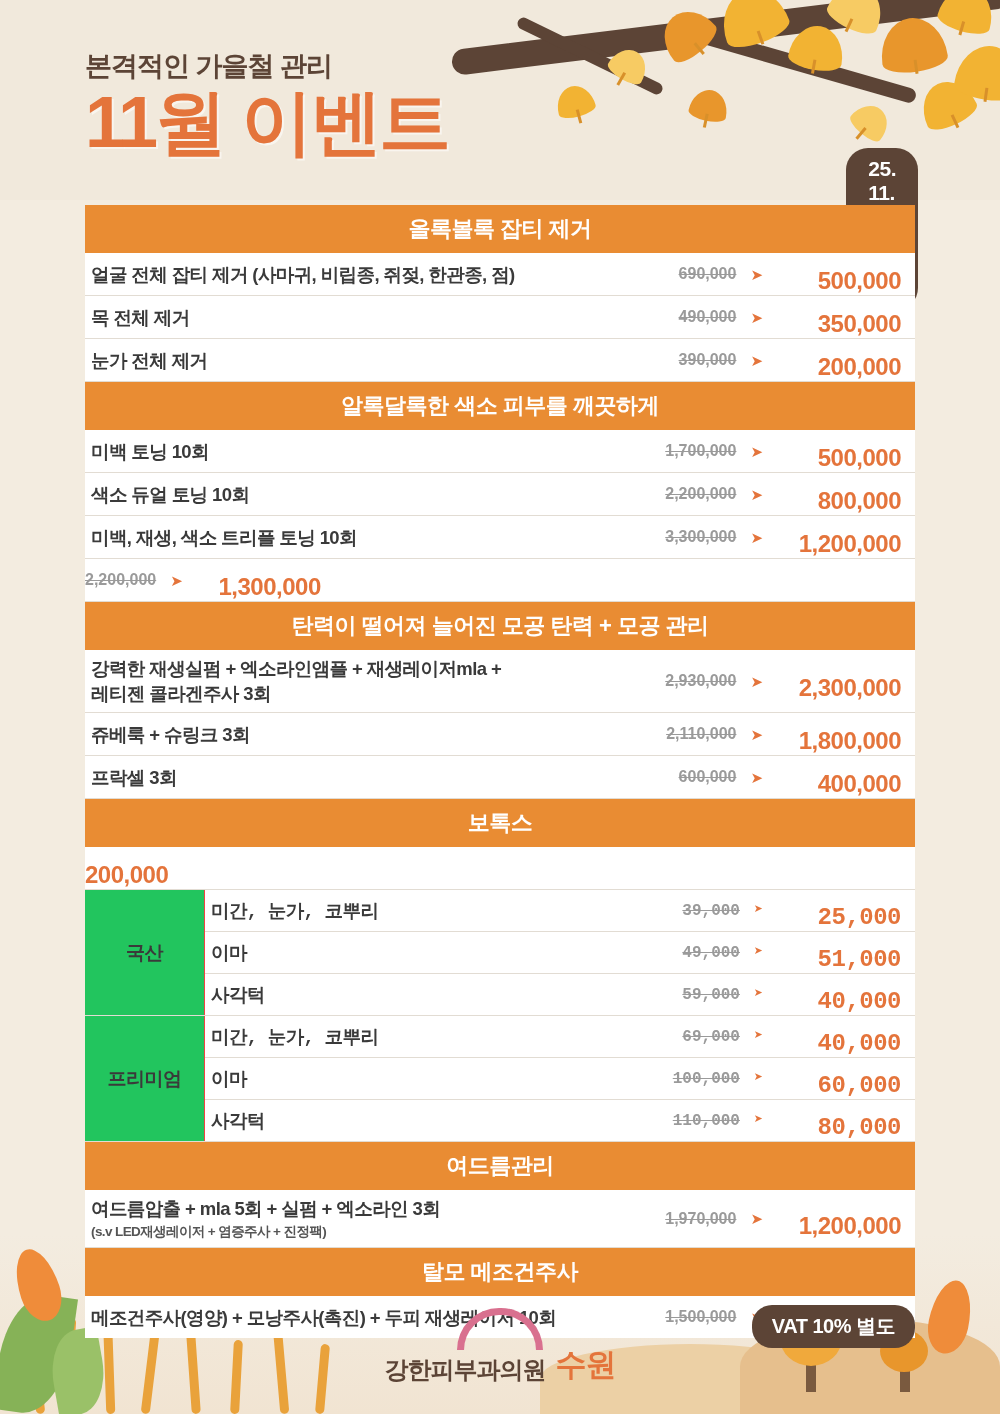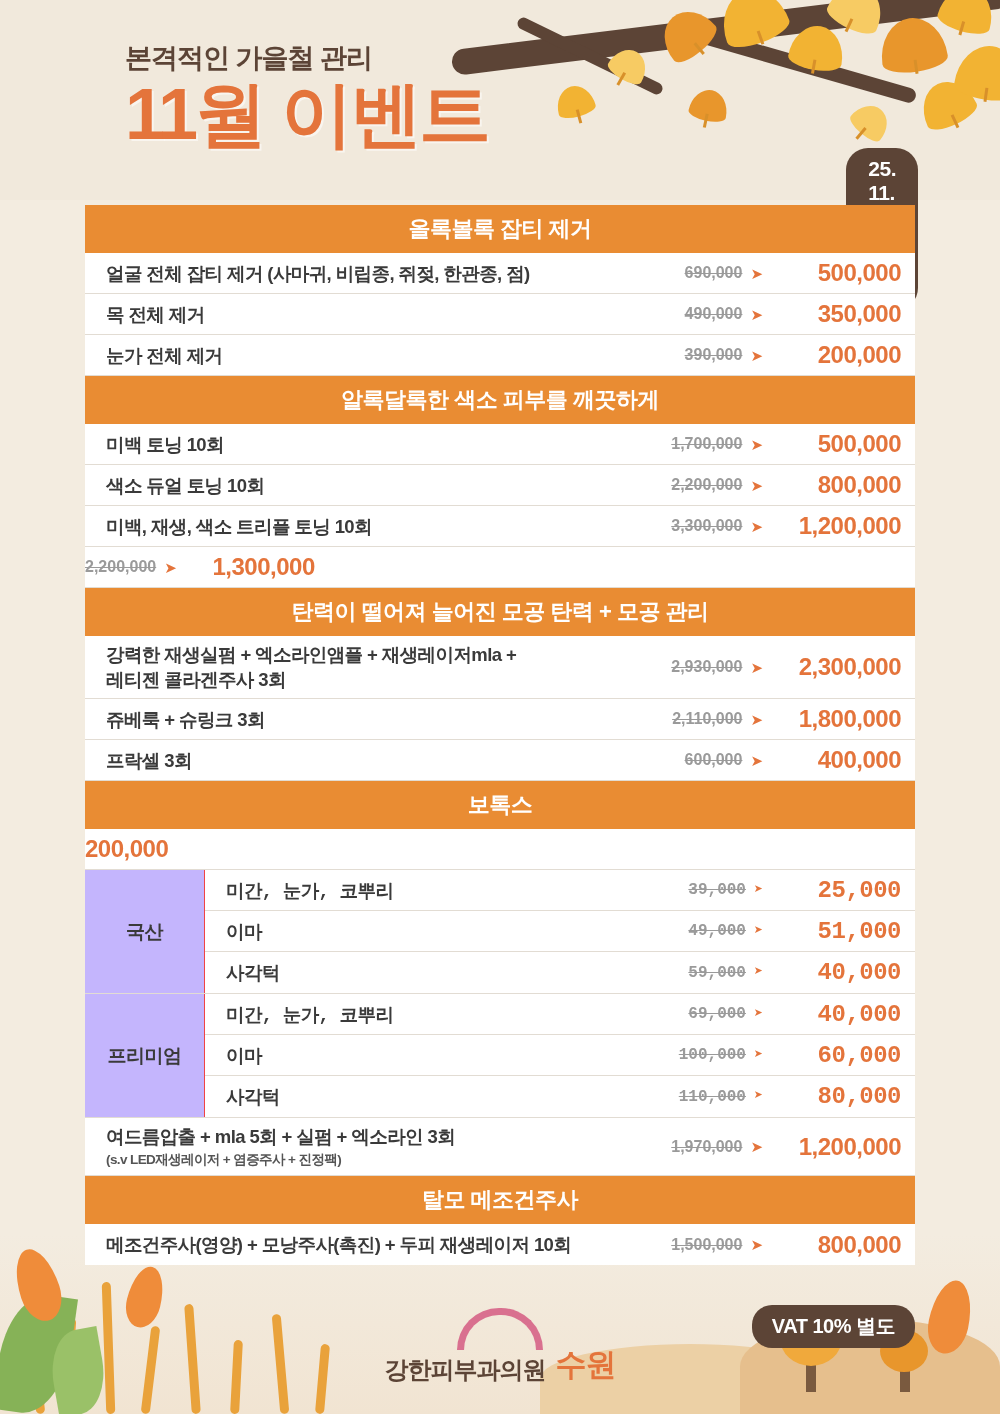--- a/index.html
+++ b/index.html
@@ -53,77 +53,77 @@
   .hill-1 { left:540px; width:300px; height:70px; background:#ecd0a5; }
   .hill-2 { left:740px; width:260px; height:95px; background:#e6bf8d; }
   .tree-trunk { position:absolute; bottom:22px; background:#7a5a3f; width:10px; height:34px; }
   .tree-top { position:absolute; border-radius:50%; background:#f0a93c; }
 
   .wheat { position:absolute; bottom:0; width:9px; background:#e9a23b; border-radius:5px; }
   .leafy { position:absolute; border-radius:60% 0 60% 0; background:#7fae4e; }
   .orange-leaf { position:absolute; width:40px; height:74px; border-radius:50% 50% 50% 50%/60% 60% 40% 40%; background:#ef8c3a; }
 
   
-  .header { position:absolute; left:85px; top:40px;margin-left:40px; }
+  .header { position:absolute; left:85px; top:48px; }
   .subtitle {
     font-size:27px; font-weight:bold; color:#5c4436; letter-spacing:-1px;
   }
   .title {
     font-size:72px; font-weight:bold; color:#e4743b; letter-spacing:-3px;
     margin-top:2px; line-height:1;
     text-shadow:2px 2px 0 rgba(255,255,255,.55);
   }
   .date-pill {
     position:absolute; right:0; top:0;
     background:#5c4436; color:#fff;
     font-size:21px; font-weight:bold;
     padding:9px 22px; border-radius:22px;
     letter-spacing:-0.5px;
   }
   .date-wrap { position:absolute; right:82px; top:148px; }
 
   
   .table {
     position:absolute; left:85px; top:205px; width:830px;
-    background:#c4b5fd;
+    background:#22c55e;
     border:0;
   }
   .sec-head {
     background:#e98c33; color:#fff;
     font-size:22px; font-weight:bold; text-align:center;
     padding:9px 0; letter-spacing:-0.5px;
   }
   .row {
     display:flex; align-items:center;
     border-bottom:1px solid #e2dcd3;
     background:#fff;
     min-height:41px;
   }
   .row:last-child { border-bottom:none; }
   .row .name {
-    flex:1; padding:6px 21px;
+    flex:1; padding:6px 6px;
     font-size:18.5px; font-weight:bold; color:#3a3a3a; letter-spacing:-0.6px;
   }
   .row .name .sub {
     display:block; font-size:13.5px; font-weight:bold; color:#555; margin-top:2px;
   }
   .prices {
     display:flex; align-items:center; justify-content:flex-end;
     padding-right:14px; white-space:nowrap;
   }
   .old {
     font-size:16px; font-weight:bold; color:#9a9a9a;
-    text-decoration:line-through; margin-right:6px;
+    text-decoration:line-through; margin-right:12px;
   }
   .arrow {
     color:#e4743b; font-size:15px; margin:0 6px 0 2px; line-height:1;
   }
   .new {
     font-size:24px; font-weight:bold; color:#e4743b; letter-spacing:-0.5px;
-    min-width:132px; text-align:right; display:inline-block;
+    min-width:132px; text-align:right; display:inline-block;margin-top:14px;
   }
   .no-old .new { min-width:0; }
 
   
   .grp { display:flex; border-bottom:1px solid #e2dcd3; }
   .grp:last-child { border-bottom:none; }
   .grp .grp-label {
     width:120px; display:flex; align-items:center; justify-content:center;
     font-size:19px; font-weight:bold; color:#3a3a3a;
     border-right:1px solid #ef4444; letter-spacing:-0.5px;
@@ -350,20 +350,21 @@
         <div class="row">
           <div class="name">사각턱</div>
           <div class="prices">
             <span class="old">110,000</span>
             <span class="arrow">➤</span>
             <span class="new">80,000</span>
           </div>
         </div>
       </div>
     </div>
+    <div class="sec-head">여드름관리</div>
     <div class="row">
       <div class="name">여드름압출 + mla 5회 + 실펌 + 엑소라인 3회<span class="sub">(s.v LED재생레이저 + 염증주사 + 진정팩)</span></div>
       <div class="prices">
         <span class="old">1,970,000</span>
         <span class="arrow">➤</span>
         <span class="new">1,200,000</span>
       </div>
     </div>
     <div class="sec-head">탈모 메조건주사</div>
     <div class="row">

